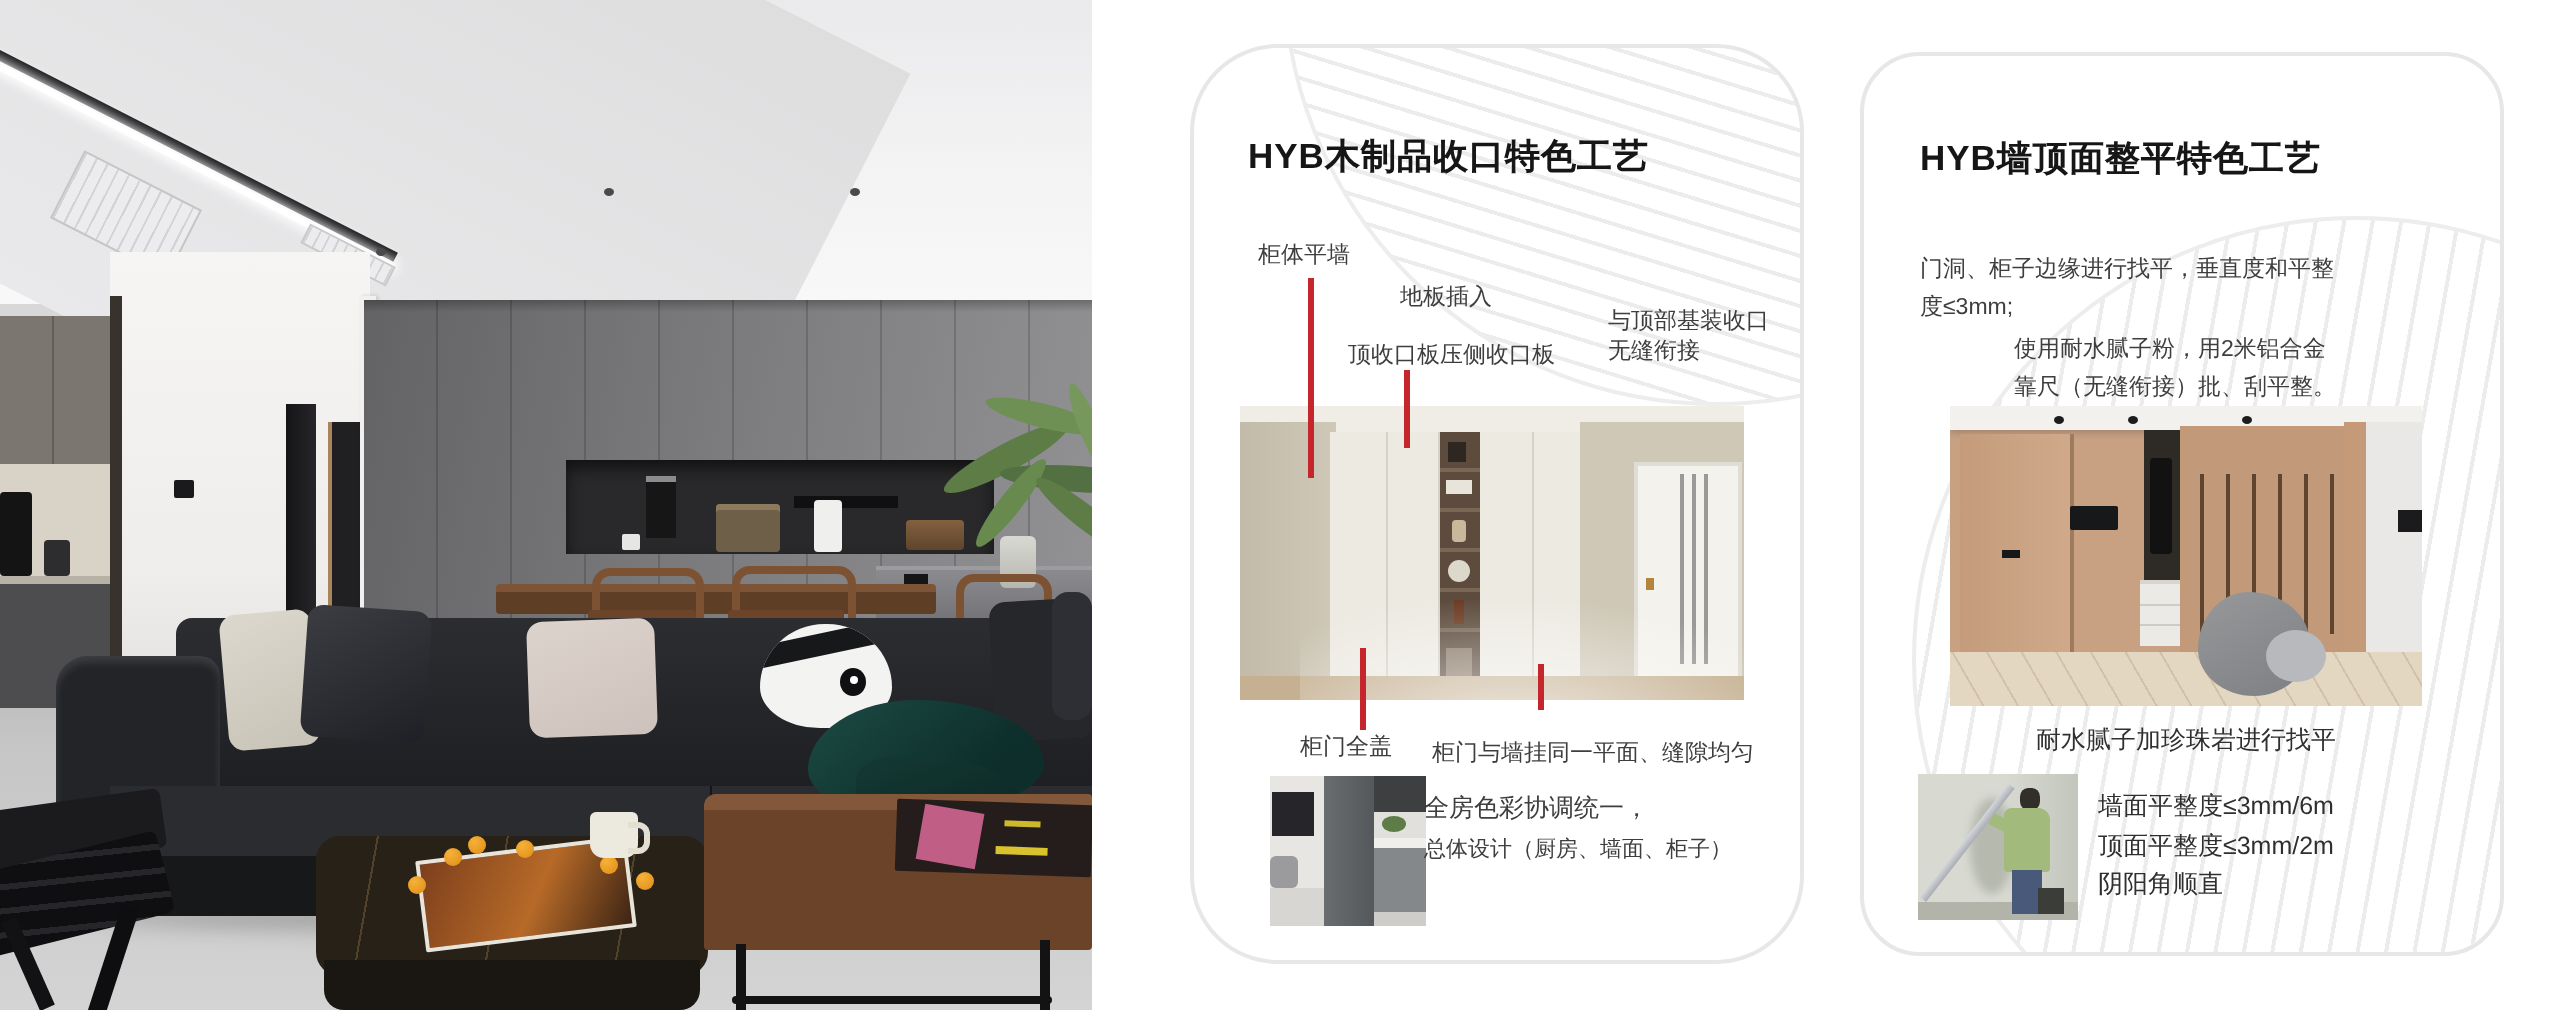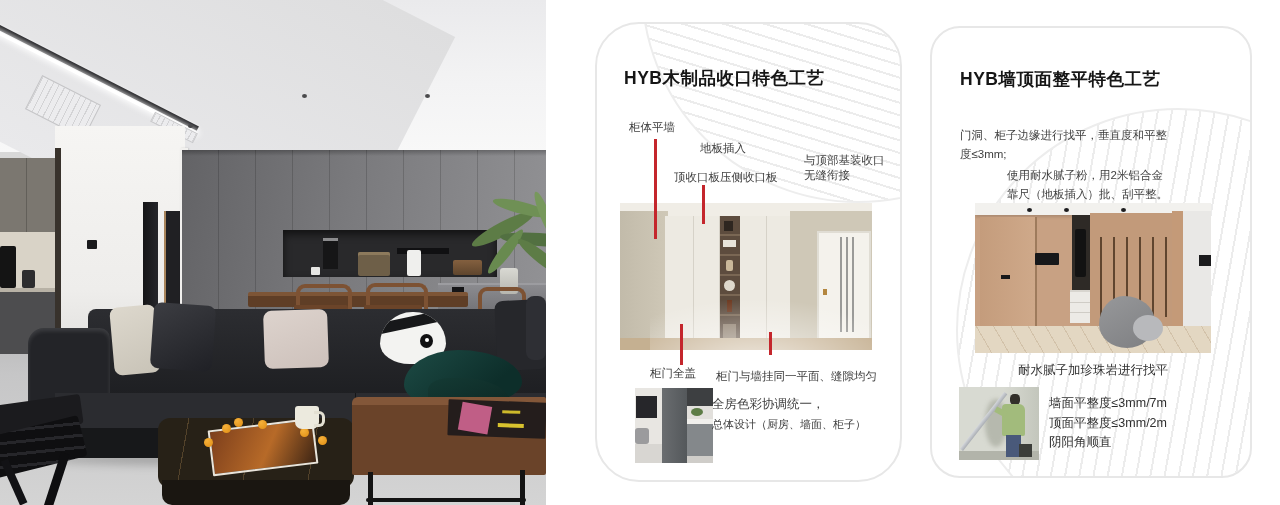--- a/index.html
+++ b/index.html
@@ -327,21 +327,21 @@
     <div class="deco-circle deco2"></div>
 
     <div class="card-title" style="left:28px;top:39px;">HYB墙顶面整平特色工艺</div>
 
     <div class="para" style="left:28px;top:98px;width:240px;">
       <span>门洞、柜子边缘进行找平，垂直度和平整</span><br>
       <span>度≤3mm;</span>
     </div>
     <div class="para" style="left:75px;top:138px;width:210px;">
       <span>使用耐水腻子粉，用2米铝合金</span><br>
-      <span>靠尺（地板插入）批、刮平整。</span>
+      <span>靠尺（无缝衔接）批、刮平整。</span>
     </div>
 
     <div class="abs c2img">
       <div class="abs c2-ceil"></div>
       <div class="c2-dot" style="left:52px;"></div>
       <div class="c2-dot" style="left:89px;"></div>
       <div class="c2-dot" style="left:146px;"></div>
       <div class="abs c2-door"></div>
       <div class="abs c2-handle"></div>
       <div class="abs c2-intercom"></div>
@@ -375,18 +375,18 @@
       <div class="abs m2-shadow"></div>
       <div class="abs m2-floor"></div>
       <div class="abs m2-ruler"></div>
       <div class="abs m2-head"></div>
       <div class="abs m2-body"></div>
       <div class="abs m2-arm"></div>
       <div class="abs m2-legs"></div>
       <div class="abs m2-stool"></div>
     </div>
 
-    <div class="bullet" style="left:117px;top:367px;">墙面平整度≤3mm/7m</div>
+    <div class="bullet" style="left:117px;top:367px;">墙面平整度≤3mm/6m</div>
     <div class="bullet" style="left:117px;top:387px;">顶面平整度≤3mm/2m</div>
     <div class="bullet" style="left:117px;top:406px;">阴阳角顺直</div>
   </div>
 
 </div>
 
 </body></html>

